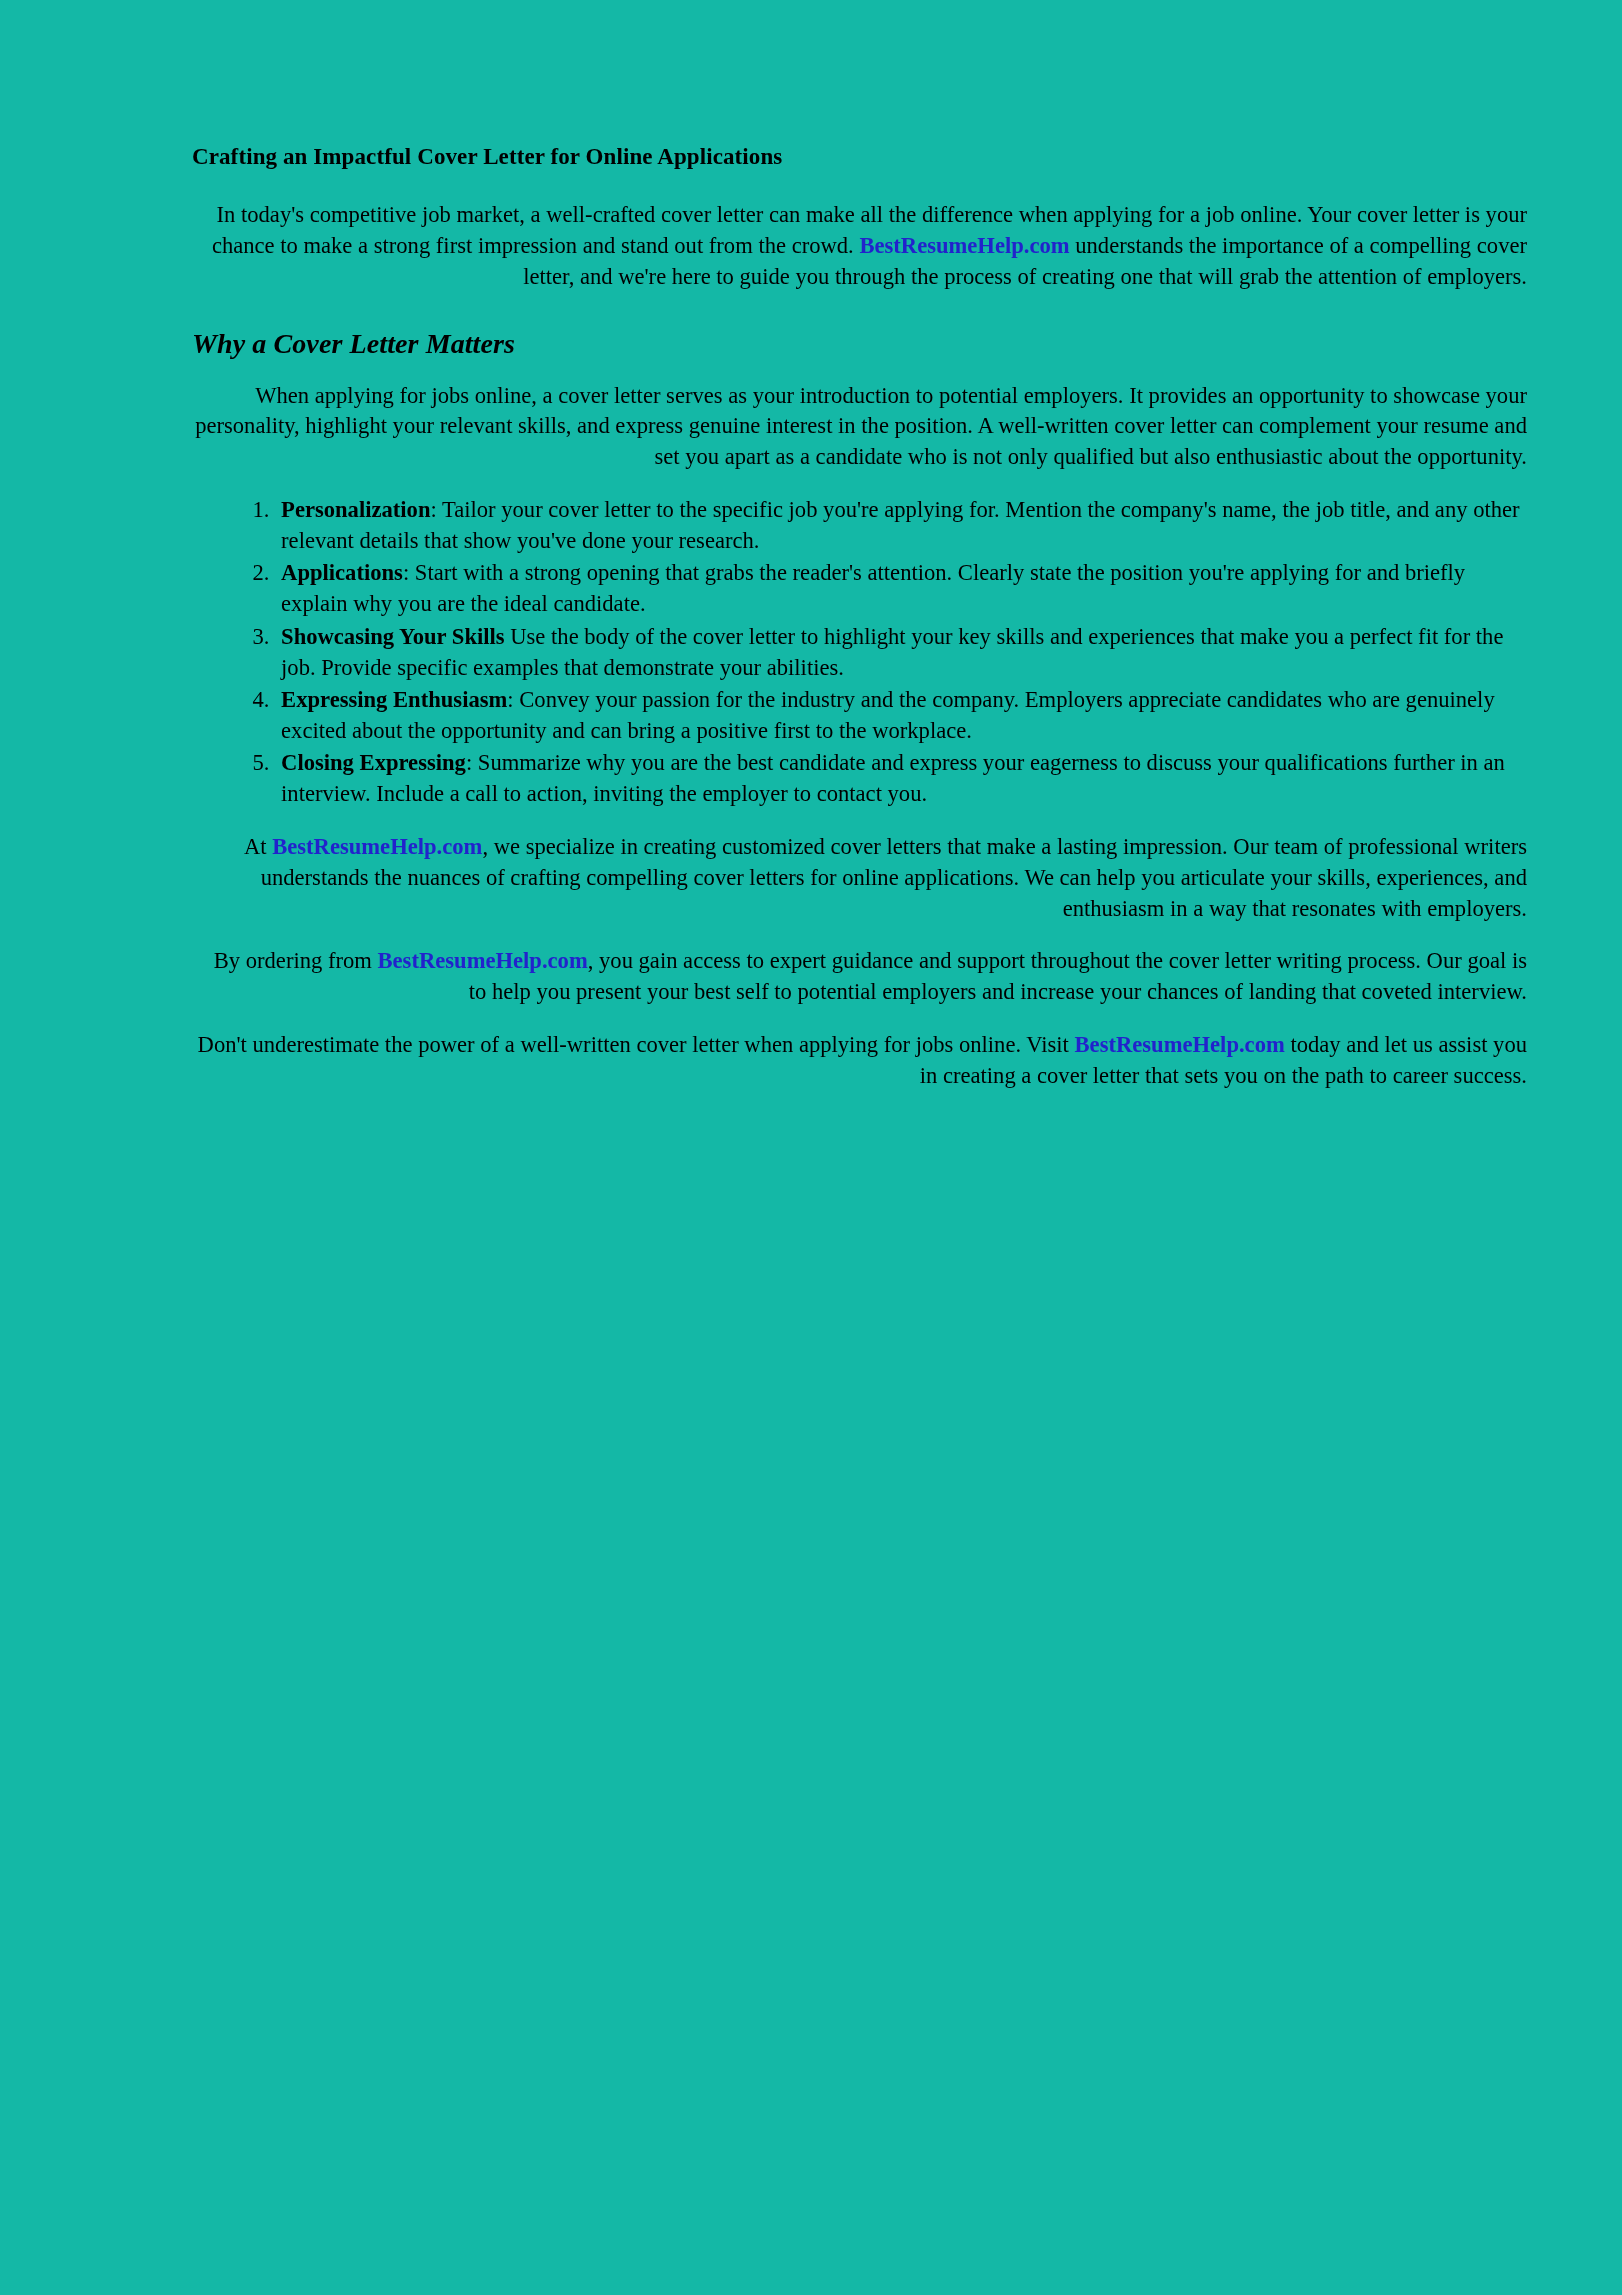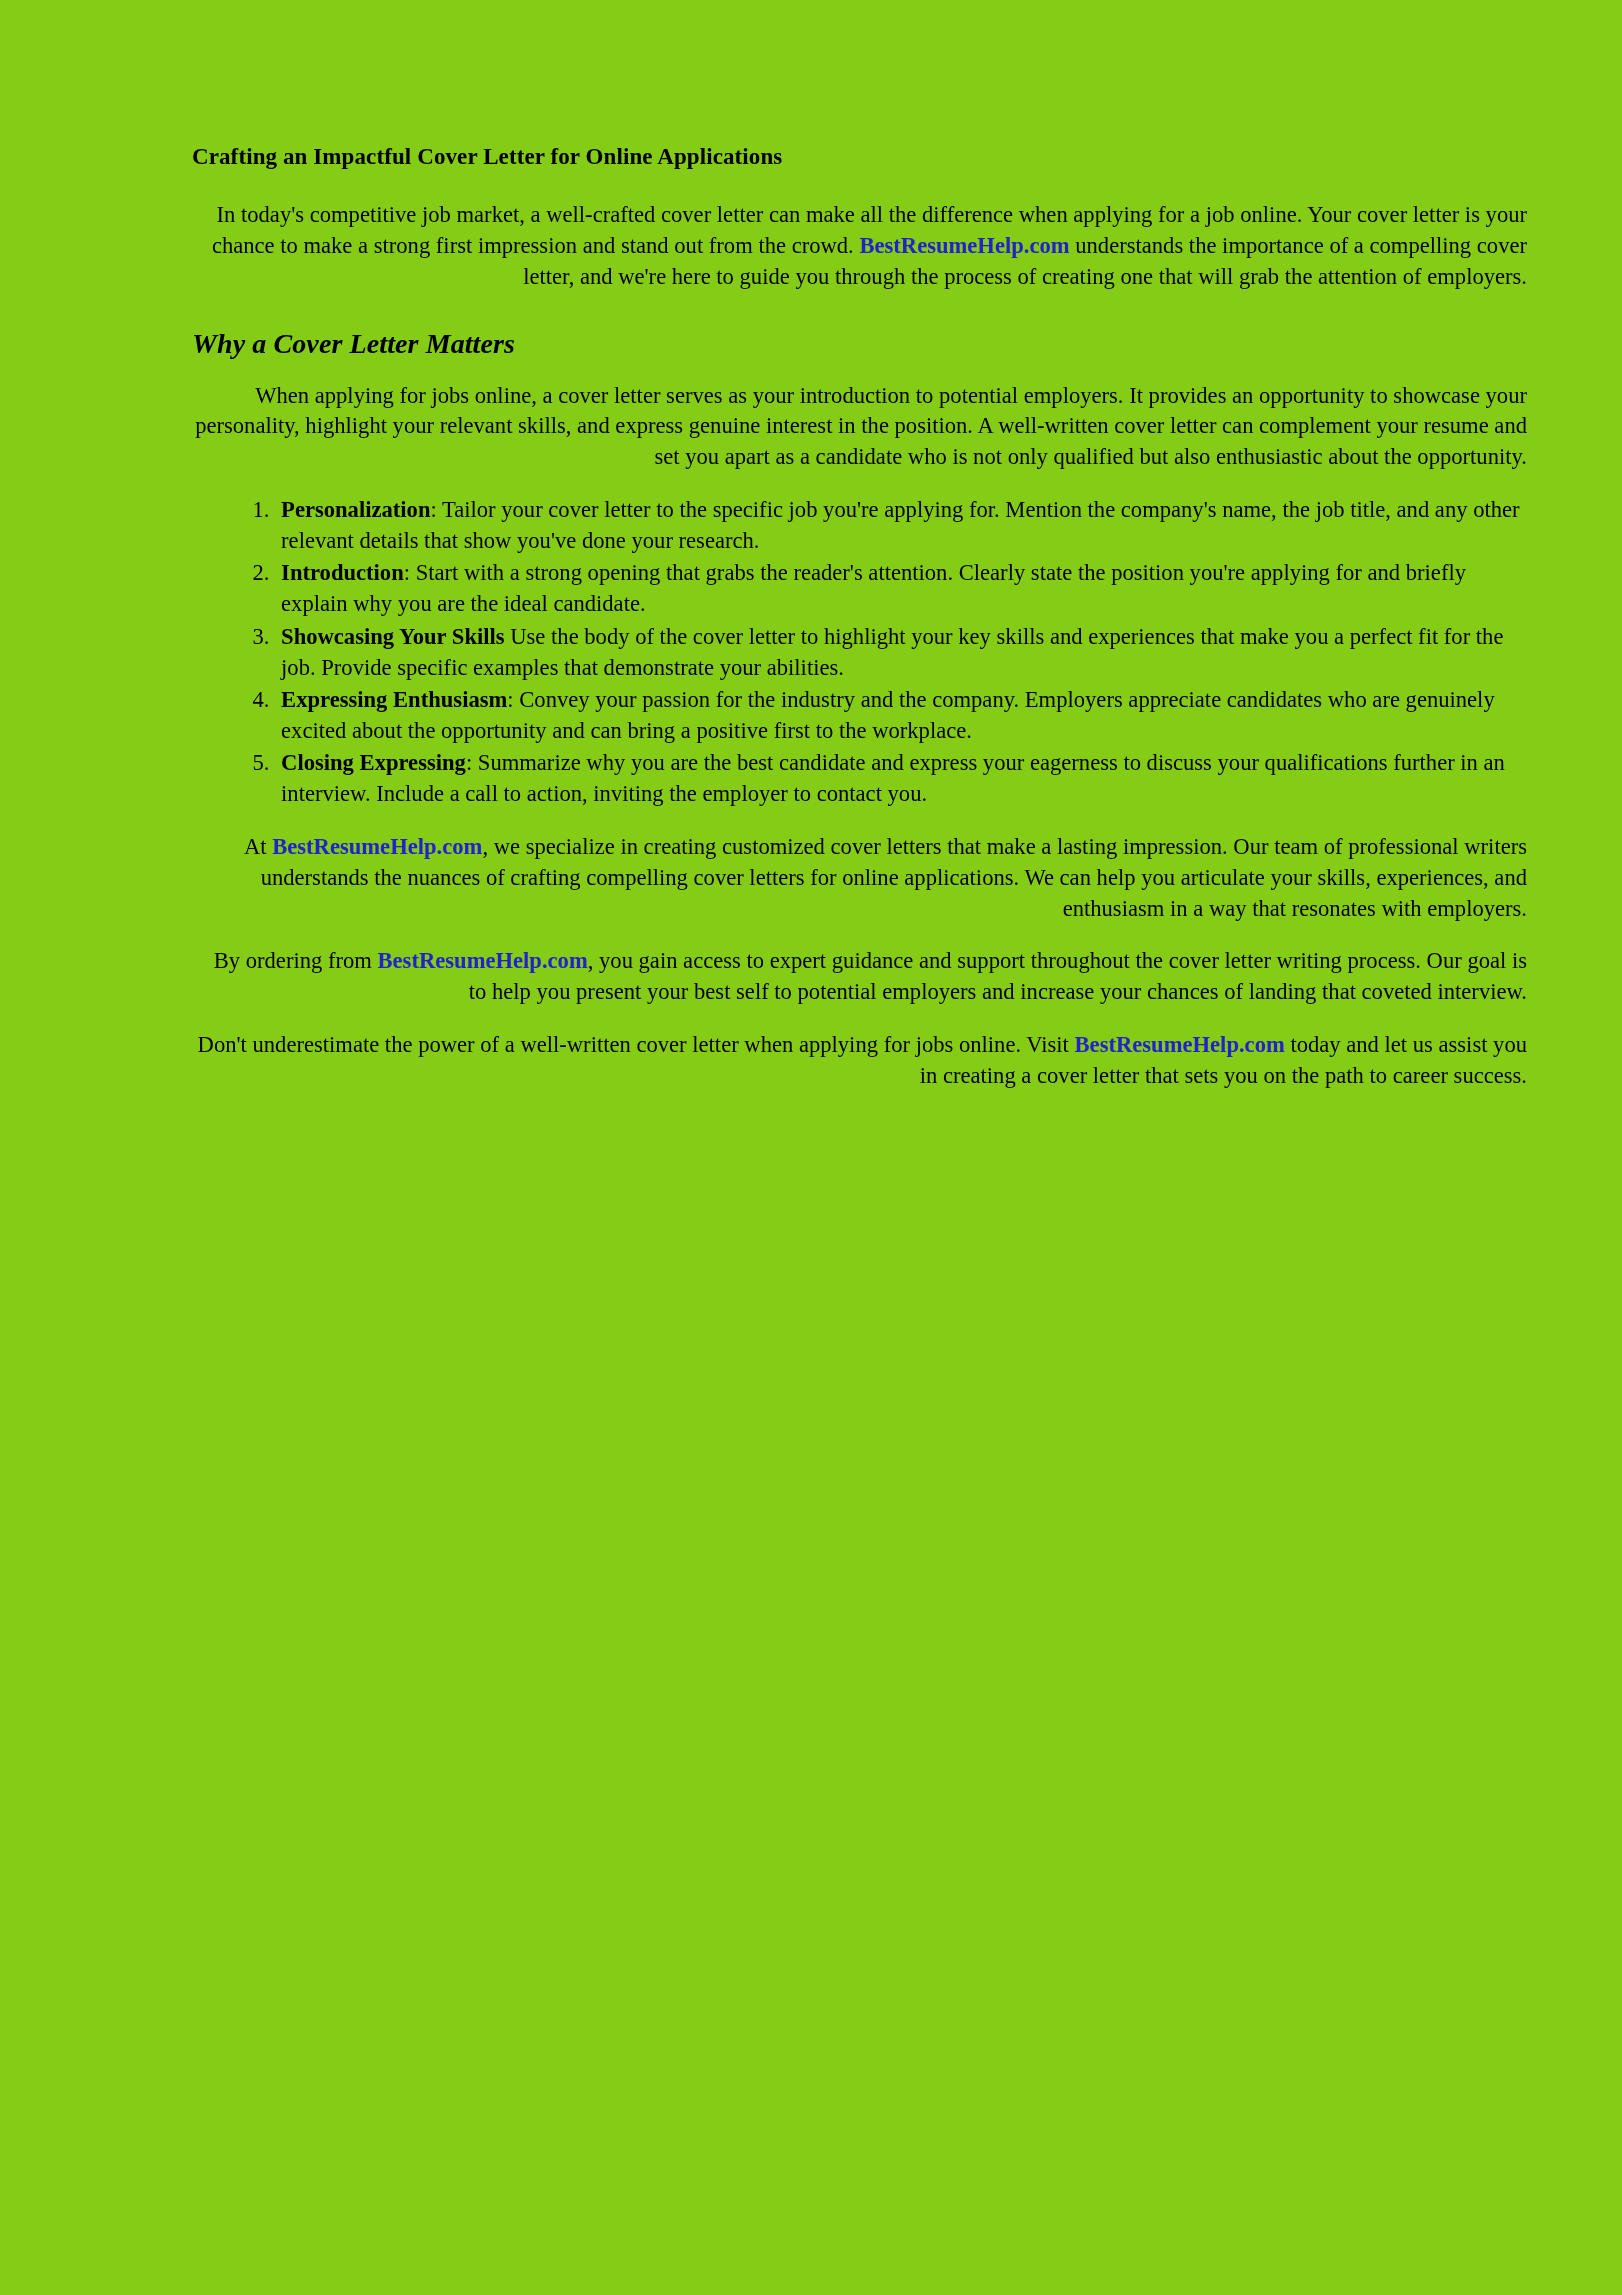--- a/index.html
+++ b/index.html
@@ -8,21 +8,21 @@
     background: #ffffff;
   }
   body {
     font-family: "Liberation Serif", "DejaVu Serif", serif;
     color: #000000;
   }
   .page {
     position: relative;
     width: 1622px;
     height: 2295px;
-    background: #84cc16;
+    background: #14b8a6;
     box-sizing: border-box;
     padding: 143px 96px 0 192px;
     overflow: hidden;
   }
   .content {
     width: 1335px;
   }
 
   .doc-title {
     font-size: 23px;
@@ -86,21 +86,21 @@
 
     <p class="body-text"><span>In today's competitive job market, a well-crafted cover letter can make all the difference when applying for a job online. Your cover letter is your chance to make a strong first impression and stand out from the crowd. </span><a class="brand-link" href="#">BestResumeHelp.com</a><span> understands the importance of a compelling cover letter, and we're here to guide you through the process of creating one that will grab the attention of employers.</span></p>
 
     <h2 class="section-heading">Why a Cover Letter Matters</h2>
 
     <p class="body-text">When applying for jobs online, a cover letter serves as your introduction to potential employers. It provides an opportunity to showcase your personality, highlight your relevant skills, and express genuine interest in the position. A well-written cover letter can complement your resume and set you apart as a candidate who is not only qualified but also enthusiastic about the opportunity.</p>
 
 
     <ol class="key-list">
       <li><span class="lead-in">Personalization</span><span>: </span><span>Tailor your cover letter to the specific job you're applying for. Mention the company's name, the job title, and any other relevant details that show you've done your research.</span></li>
-      <li><span class="lead-in">Introduction</span><span>: </span><span>Start with a strong opening that grabs the reader's attention. Clearly state the position you're applying for and briefly explain why you are the ideal candidate.</span></li>
+      <li><span class="lead-in">Applications</span><span>: </span><span>Start with a strong opening that grabs the reader's attention. Clearly state the position you're applying for and briefly explain why you are the ideal candidate.</span></li>
       <li><span class="lead-in">Showcasing Your Skills</span><span> </span><span>Use the body of the cover letter to highlight your key skills and experiences that make you a perfect fit for the job. Provide specific examples that demonstrate your abilities.</span></li>
       <li><span class="lead-in">Expressing Enthusiasm</span><span>: </span><span>Convey your passion for the industry and the company. Employers appreciate candidates who are genuinely excited about the opportunity and can bring a positive first to the workplace.</span></li>
       <li><span class="lead-in">Closing Expressing</span><span>: </span><span>Summarize why you are the best candidate and express your eagerness to discuss your qualifications further in an interview. Include a call to action, inviting the employer to contact you.</span></li>
     </ol>
 
 
     <p class="body-text"><span>At </span><a class="brand-link" href="#">BestResumeHelp.com</a><span>, we specialize in creating customized cover letters that make a lasting impression. Our team of professional writers understands the nuances of crafting compelling cover letters for online applications. We can help you articulate your skills, experiences, and enthusiasm in a way that resonates with employers.</span></p>
 
     <p class="body-text"><span>By ordering from </span><a class="brand-link" href="#">BestResumeHelp.com</a><span>, you gain access to expert guidance and support throughout the cover letter writing process. Our goal is to help you present your best self to potential employers and increase your chances of landing that coveted interview.</span></p>
 

